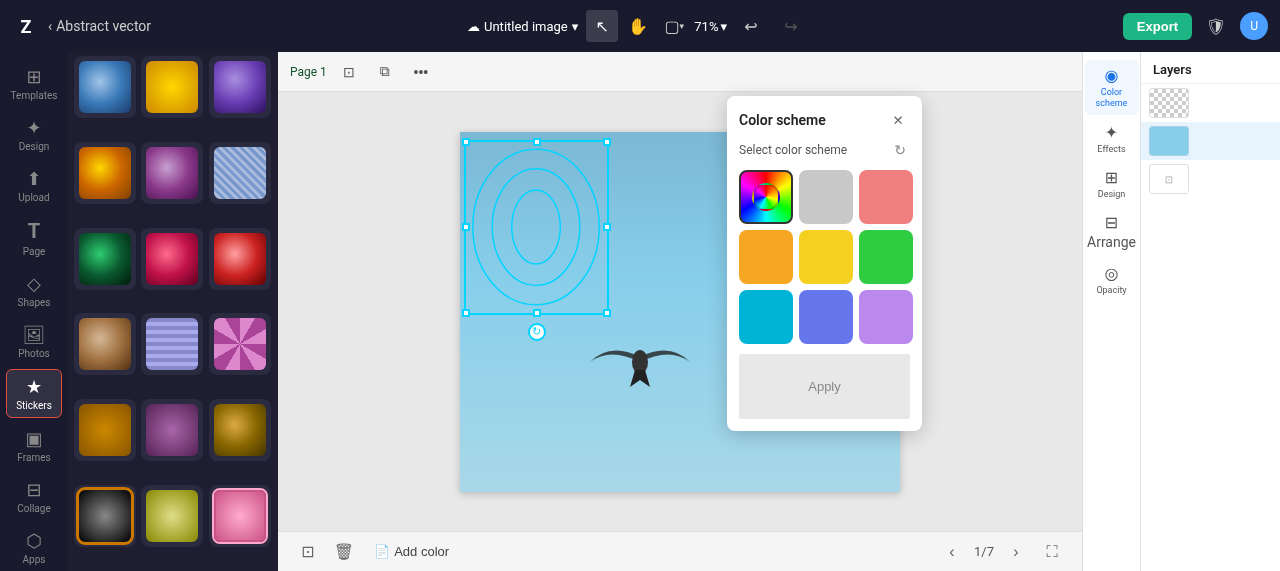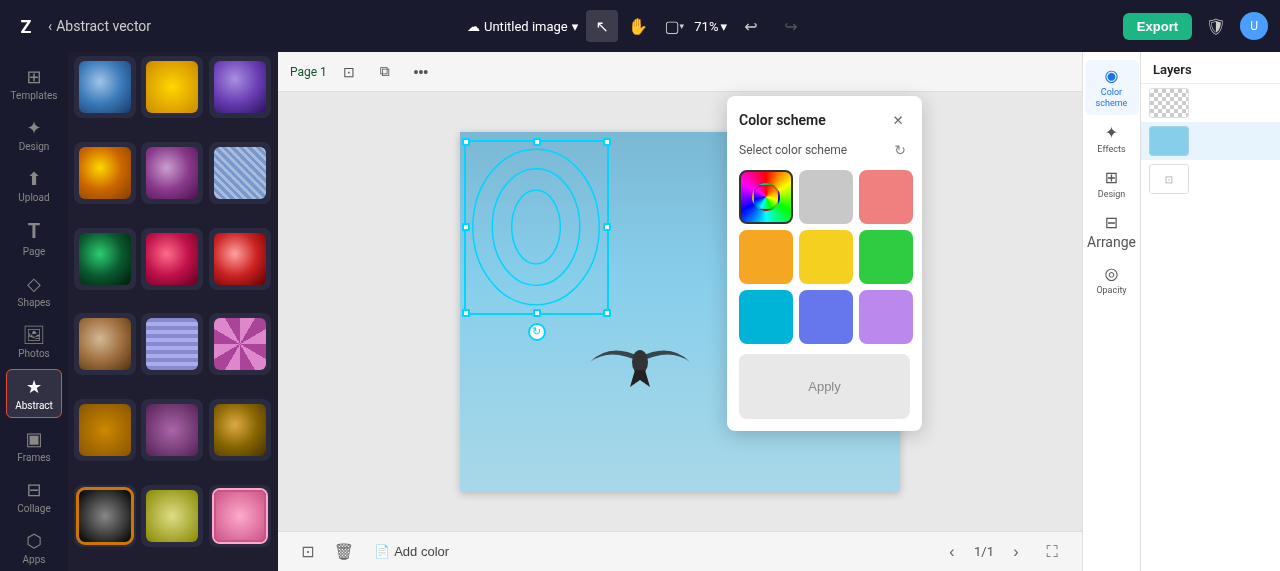--- a/index.html
+++ b/index.html
@@ -89,21 +89,21 @@
     }
     .panel-header { display: flex; align-items: center; justify-content: space-between; margin-bottom: 8px; }
     .panel-title { font-size: 14px; font-weight: 600; color: #222; }
     .panel-close { width: 24px; height: 24px; display: flex; align-items: center; justify-content: center; cursor: pointer; color: #666; border: none; background: transparent; border-radius: 4px; }
     .panel-subtitle-row { display: flex; align-items: center; justify-content: space-between; margin-bottom: 10px; }
     .panel-subtitle { font-size: 12px; color: #555; }
     .panel-refresh { width: 20px; height: 20px; display: flex; align-items: center; justify-content: center; cursor: pointer; color: #888; font-size: 14px; }
     .color-grid { display: grid; grid-template-columns: repeat(3, 1fr); gap: 6px; margin-bottom: 10px; }
     .color-swatch { width: 54px; height: 54px; border-radius: 8px; cursor: pointer; border: 2px solid transparent; overflow: hidden; }
     .color-swatch.selected { border-color: #1db584; }
-    .apply-btn { width: 100%; padding: 25px; background: #e8e8e8; border: none; border-radius: 8px; font-size: 13px; color: #888; cursor: not-allowed; }
+    .apply-btn { width: 100%; padding: 25px; background: #e8e8e8; border: none; border-radius: 2px; font-size: 13px; color: #888; cursor: not-allowed; }
 
     
     .right-panel { width: 58px; background: white; border-left: 1px solid #e0e0e0; display: flex; flex-direction: column; align-items: center; padding: 8px 0; gap: 2px; flex-shrink: 0; }
     .right-panel-item { display: flex; flex-direction: column; align-items: center; width: 54px; padding: 6px 4px; border-radius: 6px; cursor: pointer; font-size: 10px; color: #555; gap: 2px; }
     .right-panel-item.active { background: #f0f7ff; color: #1a73e8; }
     .right-panel-icon { font-size: 16px; }
 
     
     .layers-panel { width: 140px; background: white; border-left: 1px solid #e0e0e0; display: flex; flex-direction: column; flex-shrink: 0; }
     .layers-header { padding: 10px 12px 6px; font-size: 13px; font-weight: 600; color: #222; border-bottom: 1px solid #eee; }
@@ -193,21 +193,21 @@
     <div class="nav-item">
       <span class="nav-icon">◇</span>
       <span>Shapes</span>
     </div>
     <div class="nav-item">
       <span class="nav-icon">🖼</span>
       <span>Photos</span>
     </div>
     <div class="nav-item active">
       <span class="nav-icon">★</span>
-      <span>Abstract</span>
+      <span>Stickers</span>
     </div>
     <div class="nav-item">
       <span class="nav-icon">▣</span>
       <span>Frames</span>
     </div>
     <div class="nav-item">
       <span class="nav-icon">⊟</span>
       <span>Collage</span>
     </div>
     <div class="nav-item">
@@ -364,21 +364,21 @@
 
     <div class="canvas-bottombar">
       <button class="bottom-btn">⊡</button>
       <button class="bottom-btn">🗑</button>
       <button class="add-page-btn">
         <span>📄</span>
         <span>Add color</span>
       </button>
       <div class="bottom-spacer"></div>
       <button class="bottom-btn">‹</button>
-      <span class="page-counter">1/1</span>
+      <span class="page-counter">1/7</span>
       <button class="bottom-btn">›</button>
       <button class="bottom-btn">⛶</button>
     </div>
   </div>
 
   <div class="right-panel">
     <div class="right-panel-item active">
       <span class="right-panel-icon">◉</span>
       <span style="font-size:9px;text-align:center;line-height:1.2">Color scheme</span>
     </div>

